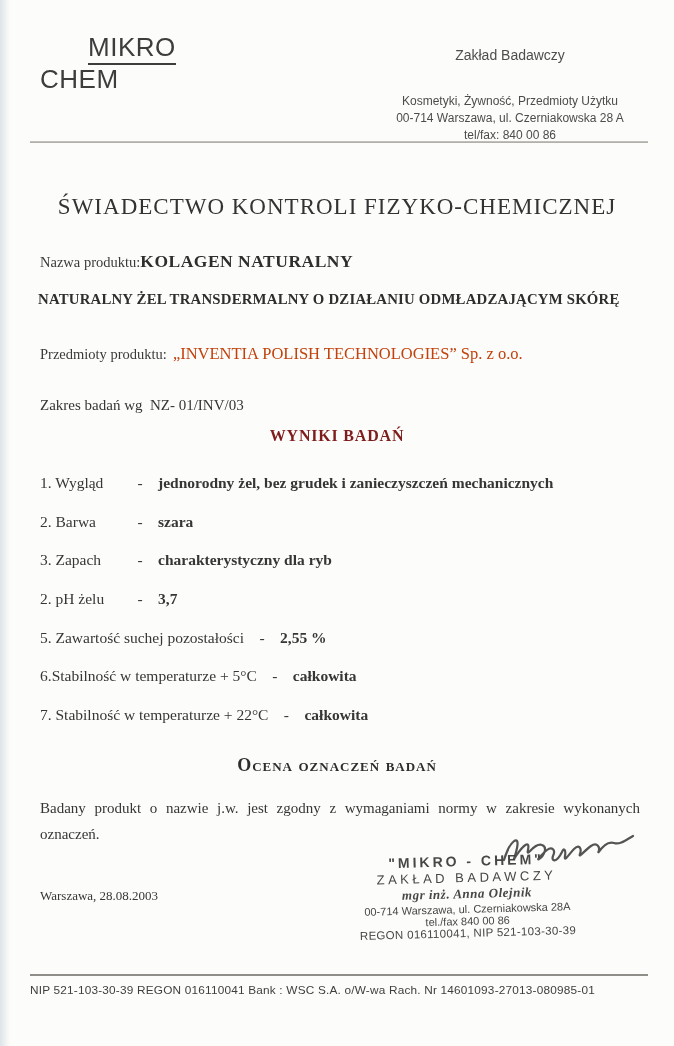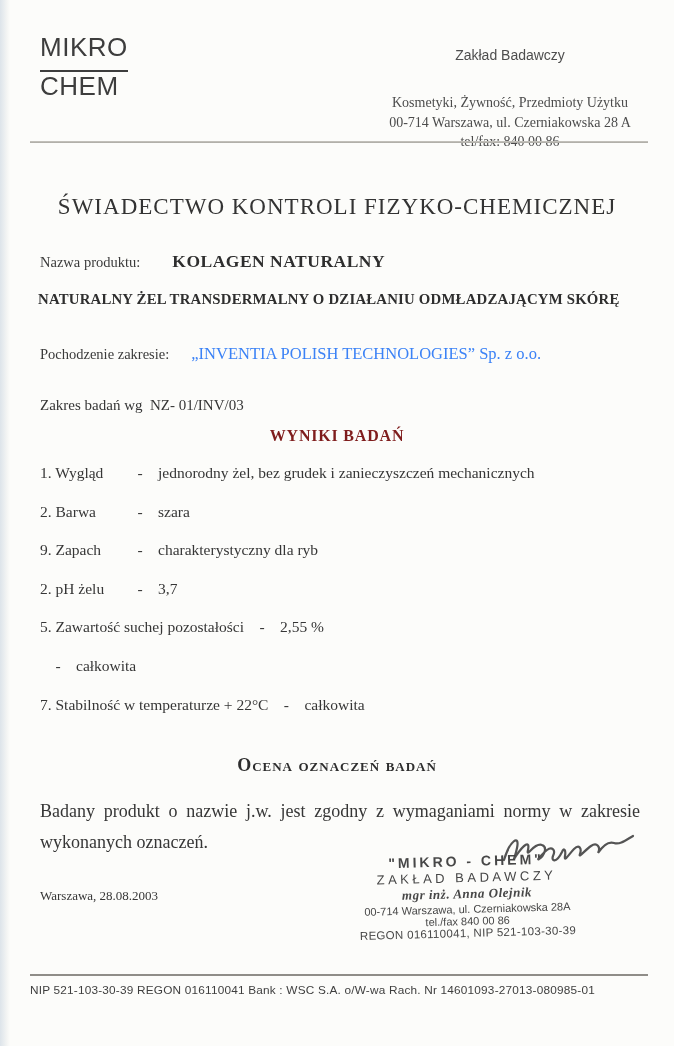--- a/index.html
+++ b/index.html
@@ -20,68 +20,68 @@
   .scan-edge{
     position:absolute;left:0;top:0;width:10px;height:100%;
     background:linear-gradient(to right,#dde4ea,#f4f5f4 70%,#fcfcfa);
   }
   
   .logo{
     position:absolute;left:40px;top:33px;
     font-family:"Liberation Sans", sans-serif;
     font-size:26px;line-height:1.12;color:#3d3d3d;letter-spacing:.5px;
   }
-  .logo .underlined{display:inline-block;border-bottom:2px solid #3d3d3d;padding-bottom:8px;}
+  .logo .underlined{display:inline-block;border-bottom:2px solid #3d3d3d;padding-bottom:1px;margin-left:48px;}
   .dept{
     position:absolute;left:430px;top:47px;width:160px;text-align:center;
     font-family:"Liberation Sans", sans-serif;font-size:14px;color:#4e4e4e;
   }
   .addr{
     position:absolute;left:386px;top:93px;width:248px;text-align:center;
-    font-family:Liberation Serif, serif;font-size:14px;line-height:1.4;color:#4c4c4c;
+    font-family:Liberation Sans, sans-serif;font-size:12px;line-height:1.4;color:#4c4c4c;
   }
   .divider-top{
     position:absolute;left:30px;top:141px;width:618px;height:2px;
     background:linear-gradient(to bottom,#c9c7c1,#aaa8a2);
   }
   
   .cert-title{
     position:absolute;left:0;top:194px;width:100%;text-align:center;
     font-size:23px;letter-spacing:1px;color:#333;
   }
   
   .row-nazwa{position:absolute;left:40px;top:251px;font-size:14.5px;color:#3a3a3a;}
   .row-nazwa .val{
-    font-weight:bold;font-size:17.5px;letter-spacing:.5px;margin-left:32px;color:#2e2e2e;
+    font-weight:bold;font-size:17.5px;letter-spacing:.5px;color:#2e2e2e;
   }
   .product-subtitle{
     position:absolute;left:38px;top:291px;
     font-weight:bold;font-size:14.8px;letter-spacing:.2px;color:#2e2e2e;
   }
   .row-origin{position:absolute;left:40px;top:344px;font-size:14.5px;color:#3a3a3a;}
-  .row-origin .val{font-size:16.5px;margin-left:22px;color:#3b82f6;}
+  .row-origin .val{font-size:16.5px;margin-left:6px;color:#c2410c;}
   .scope{position:absolute;left:40px;top:397px;font-size:15px;color:#363636;white-space:pre;}
   
   .results-heading{
     position:absolute;left:0;top:427px;width:100%;text-align:center;
     font-weight:bold;font-size:16px;letter-spacing:.8px;color:#7f1d1d;
   }
   .results{position:absolute;left:40px;top:464px;width:600px;}
-  .res-row{display:flex;align-items:flex-start;height:38.6px;font-size:15.5px;color:#363636;}
+  .res-row{display:flex;align-items:center;height:38.6px;font-size:15.5px;color:#363636;}
   .res-label{flex:0 0 auto;min-width:82px;}
   .res-dash{flex:0 0 auto;width:36px;text-align:center;}
-  .res-value{flex:0 1 auto;}
+  .res-value{flex:0 1 auto;font-weight:bold;}
   
   .eval-heading{
     position:absolute;left:0;top:755px;width:100%;text-align:center;
     font-weight:bold;font-size:18px;font-variant:small-caps;letter-spacing:1px;color:#2e2e2e;
   }
   .eval-text{
     position:absolute;left:40px;top:796px;width:600px;
-    font-size:18px;line-height:1.7;text-align:justify;color:#363636;
+    font-size:15px;line-height:1.7;text-align:justify;color:#363636;
   }
   
   .stamp{
     position:absolute;left:352px;top:853px;width:230px;text-align:center;
     transform:rotate(-1.6deg);color:#474747;
     font-family:"Liberation Sans", sans-serif;
   }
   .stamp-l1{font-weight:bold;font-size:14px;letter-spacing:3px;}
   .stamp-l2{font-size:13px;letter-spacing:3.5px;margin-top:1px;}
   .stamp-l3{font-family:"Liberation Serif", serif;font-weight:bold;font-style:italic;font-size:13px;letter-spacing:.5px;margin-top:1px;}
@@ -123,54 +123,55 @@
 
   <div class="cert-title">ŚWIADECTWO KONTROLI FIZYKO-CHEMICZNEJ</div>
 
   <div class="row-nazwa">
     <span>Nazwa produktu:</span><span class="val">KOLAGEN NATURALNY</span>
   </div>
 
   <div class="product-subtitle">NATURALNY ŻEL TRANSDERMALNY O DZIAŁANIU ODMŁADZAJĄCYM SKÓRĘ</div>
 
   <div class="row-origin">
-    <span>Pochodzenie zakresie:</span><span class="val">„INVENTIA POLISH TECHNOLOGIES” Sp. z o.o.</span>
+    <span>Przedmioty produktu:</span><span class="val">„INVENTIA POLISH TECHNOLOGIES” Sp. z o.o.</span>
   </div>
 
   <div class="scope">Zakres badań wg  NZ- 01/INV/03</div>
 
   <div class="results-heading">WYNIKI BADAŃ</div>
 
   <div class="results">
     <div class="res-row">
       <span class="res-label">1. Wygląd</span>
       <span class="res-dash">-</span>
       <span class="res-value">jednorodny żel, bez grudek i zanieczyszczeń mechanicznych</span>
     </div>
     <div class="res-row">
       <span class="res-label">2. Barwa</span>
       <span class="res-dash">-</span>
       <span class="res-value">szara</span>
     </div>
     <div class="res-row">
-      <span class="res-label">9. Zapach</span>
+      <span class="res-label">3. Zapach</span>
       <span class="res-dash">-</span>
       <span class="res-value">charakterystyczny dla ryb</span>
     </div>
     <div class="res-row">
       <span class="res-label">2. pH żelu</span>
       <span class="res-dash">-</span>
       <span class="res-value">3,7</span>
     </div>
     <div class="res-row">
       <span class="res-label">5. Zawartość suchej pozostałości</span>
       <span class="res-dash">-</span>
       <span class="res-value">2,55 %</span>
     </div>
     <div class="res-row">
+      <span class="res-label">6.Stabilność w temperaturze + 5°C</span>
       <span class="res-dash">-</span>
       <span class="res-value">całkowita</span>
     </div>
     <div class="res-row">
       <span class="res-label">7. Stabilność w temperaturze + 22°C</span>
       <span class="res-dash">-</span>
       <span class="res-value">całkowita</span>
     </div>
   </div>
 

